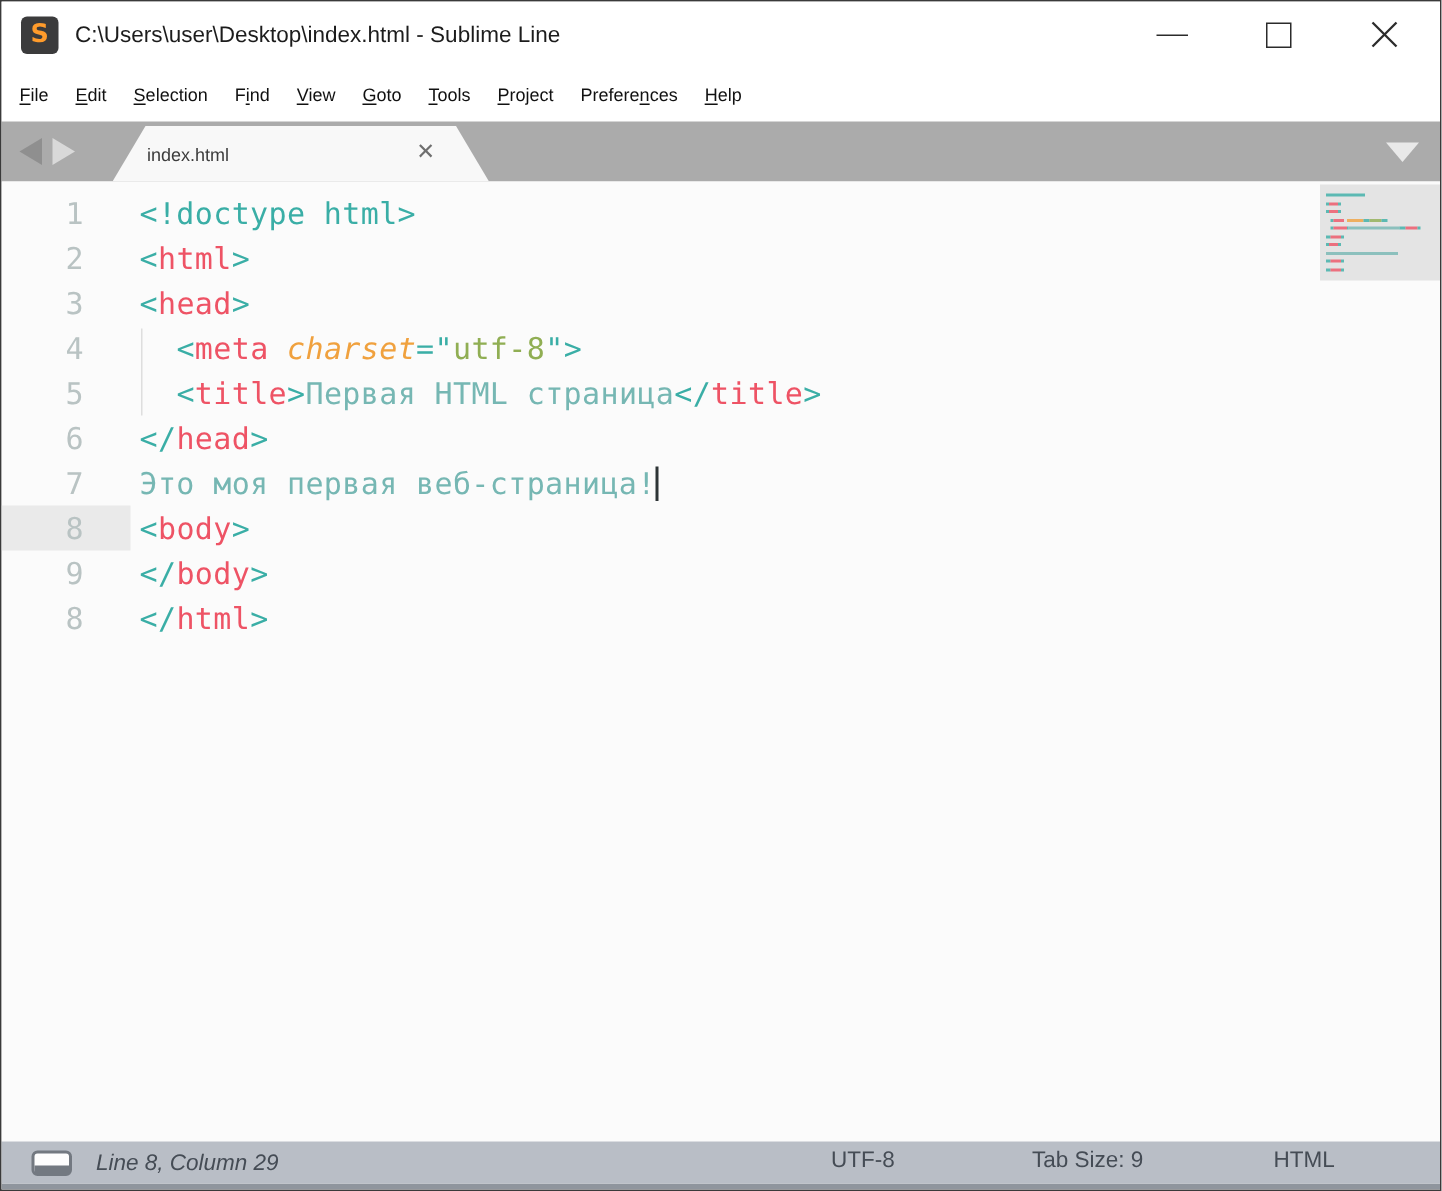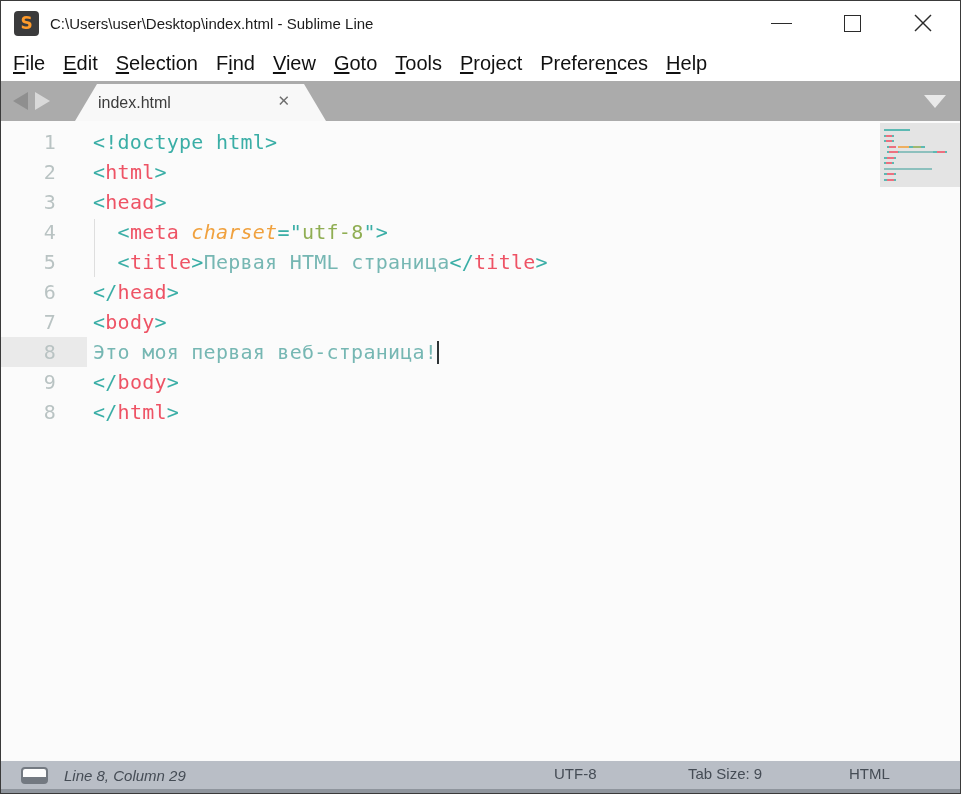--- a/index.html
+++ b/index.html
@@ -13,31 +13,31 @@
   .app-icon{ width:25px; height:25px; background:#3b3b3c; border-radius:4px; color:#ff9b2b;
     font-weight:bold; font-size:17px; display:flex; align-items:center; justify-content:center;
     font-family:"DejaVu Sans", sans-serif; margin-right:11px; flex:none;}
   .title-text{ font-size:15px; color:#1c1c1c; flex:1; white-space:nowrap; overflow:hidden; }
   .win-controls{ display:flex; align-items:center; gap:47px; padding-right:25px; }
   .ctrl{ width:24px; height:24px; display:flex; align-items:center; justify-content:center; cursor:default;}
   .min-glyph{ width:21px; height:0; border-top:1.6px solid #2b2b2b; }
   .max-glyph{ width:17px; height:17px; border:1.4px solid #2b2b2b; }
   
   .menubar{ height:36px; background:#fff; display:flex; align-items:center; padding-left:3px; }
-  .menu-item{ font-size:20px; color:#111; padding:6px 9px; cursor:default; }
+  .menu-item{ font-size:12px; color:#111; padding:6px 9px; cursor:default; }
   .menu-item u{ text-underline-offset:2px; }
   
   .tabbar{ height:40px; background:#ababab; position:relative; }
   .nav-arrow{ position:absolute; top:11px; width:0; height:0; }
   .nav-left{ left:12px; border-top:9px solid transparent; border-bottom:9px solid transparent; border-right:15px solid #8f8f8f; }
   .nav-right{ left:34px; border-top:9px solid transparent; border-bottom:9px solid transparent; border-left:15px solid #d9d9d9; }
   .tab{ position:absolute; left:74px; bottom:0; width:251px; height:37px; background:#f8f8f8;
     clip-path:polygon(22px 0, calc(100% - 22px) 0, 100% 100%, 0 100%);
     display:flex; align-items:center; padding:0 40px 0 23px; }
-  .tab-label{ font-size:16px; color:#3c3c3c; flex:1; }
+  .tab-label{ font-size:12px; color:#3c3c3c; flex:1; }
   .tab-close{ font-size:15px; color:#6f6f6f; position:absolute; right:36px; top:8px; }
   .tab-dropdown{ position:absolute; right:14px; top:14px; width:0; height:0;
     border-left:11px solid transparent; border-right:11px solid transparent; border-top:13px solid #e9e9e9; }
   
   .editor{ height:640px; background:#fbfbfb; position:relative; overflow:hidden;
     font-family:"DejaVu Sans Mono", monospace; font-size:20px; letter-spacing:0.25px; }
   .current-line-strip{ position:absolute; left:0; top:216px; width:86px; height:30px; background:#eaeaea; }
   .indent-guide{ position:absolute; left:93px; top:98px; width:1px; height:58px; background:#dedede; }
   .gutter{ position:absolute; left:0; top:6px; width:55px; }
   .gutter .ln{ height:30px; line-height:30px; text-align:right; color:#b9c3c3; }
@@ -126,22 +126,22 @@
         <div class="ln">9</div>
         <div class="ln">8</div>
       </div>
     <div class="code" id="code-lines">
         <div class="cl"><span class="tok-pun" style="color: rgb(58, 174, 166);">&lt;!doctype html&gt;</span></div>
         <div class="cl"><span class="tok-pun" style="color: rgb(58, 174, 166);">&lt;</span><span class="tok-tag" style="color: rgb(238, 83, 101);">html</span><span class="tok-pun" style="color: rgb(58, 174, 166);">&gt;</span></div>
         <div class="cl"><span class="tok-pun" style="color: rgb(58, 174, 166);">&lt;</span><span class="tok-tag" style="color: rgb(238, 83, 101);">head</span><span class="tok-pun" style="color: rgb(58, 174, 166);">&gt;</span></div>
         <div class="cl"><span class="tok-txt" style="color: rgb(118, 183, 179);">  </span><span class="tok-pun" style="color: rgb(58, 174, 166);">&lt;</span><span class="tok-tag" style="color: rgb(238, 83, 101);">meta</span><span class="tok-txt" style="color: rgb(118, 183, 179);"> </span><span class="tok-attr" style="color: rgb(240, 161, 62);">charset</span><span class="tok-pun" style="color: rgb(58, 174, 166);">="</span><span class="tok-str" style="color: rgb(144, 174, 83);">utf-8</span><span class="tok-pun" style="color: rgb(58, 174, 166);">"&gt;</span></div>
         <div class="cl"><span class="tok-txt" style="color: rgb(118, 183, 179);">  </span><span class="tok-pun" style="color: rgb(58, 174, 166);">&lt;</span><span class="tok-tag" style="color: rgb(238, 83, 101);">title</span><span class="tok-pun" style="color: rgb(58, 174, 166);">&gt;</span><span class="tok-txt" style="color: rgb(118, 183, 179);">Первая HTML страница</span><span class="tok-pun" style="color: rgb(58, 174, 166);">&lt;/</span><span class="tok-tag" style="color: rgb(238, 83, 101);">title</span><span class="tok-pun" style="color: rgb(58, 174, 166);">&gt;</span></div>
         <div class="cl"><span class="tok-pun" style="color: rgb(58, 174, 166);">&lt;/</span><span class="tok-tag" style="color: rgb(238, 83, 101);">head</span><span class="tok-pun" style="color: rgb(58, 174, 166);">&gt;</span></div>
+        <div class="cl"><span class="tok-txt" style="color: rgb(118, 183, 179);">Это моя первая веб-страница!</span><span class="cursor"></span></div>
         <div class="cl"><span class="tok-pun" style="color: rgb(58, 174, 166);">&lt;</span><span class="tok-tag" style="color: rgb(238, 83, 101);">body</span><span class="tok-pun" style="color: rgb(58, 174, 166);">&gt;</span></div>
-        <div class="cl"><span class="tok-txt" style="color: rgb(118, 183, 179);">Это моя первая веб-страница!</span><span class="cursor"></span></div>
         <div class="cl"><span class="tok-pun" style="color: rgb(58, 174, 166);">&lt;/</span><span class="tok-tag" style="color: rgb(238, 83, 101);">body</span><span class="tok-pun" style="color: rgb(58, 174, 166);">&gt;</span></div>
         <div class="cl"><span class="tok-pun" style="color: rgb(58, 174, 166);">&lt;/</span><span class="tok-tag" style="color: rgb(238, 83, 101);">html</span><span class="tok-pun" style="color: rgb(58, 174, 166);">&gt;</span></div>
       </div>
     <div class="minimap">
       <div class="minimap-viewport"></div>
       <div class="minimap-rows" id="minimap-rows">
           <div class="mini-row">
             <div class="mini-seg" style="width: 25.5px; background: rgb(58, 174, 166);"></div>
           </div>
           <div class="mini-row">

